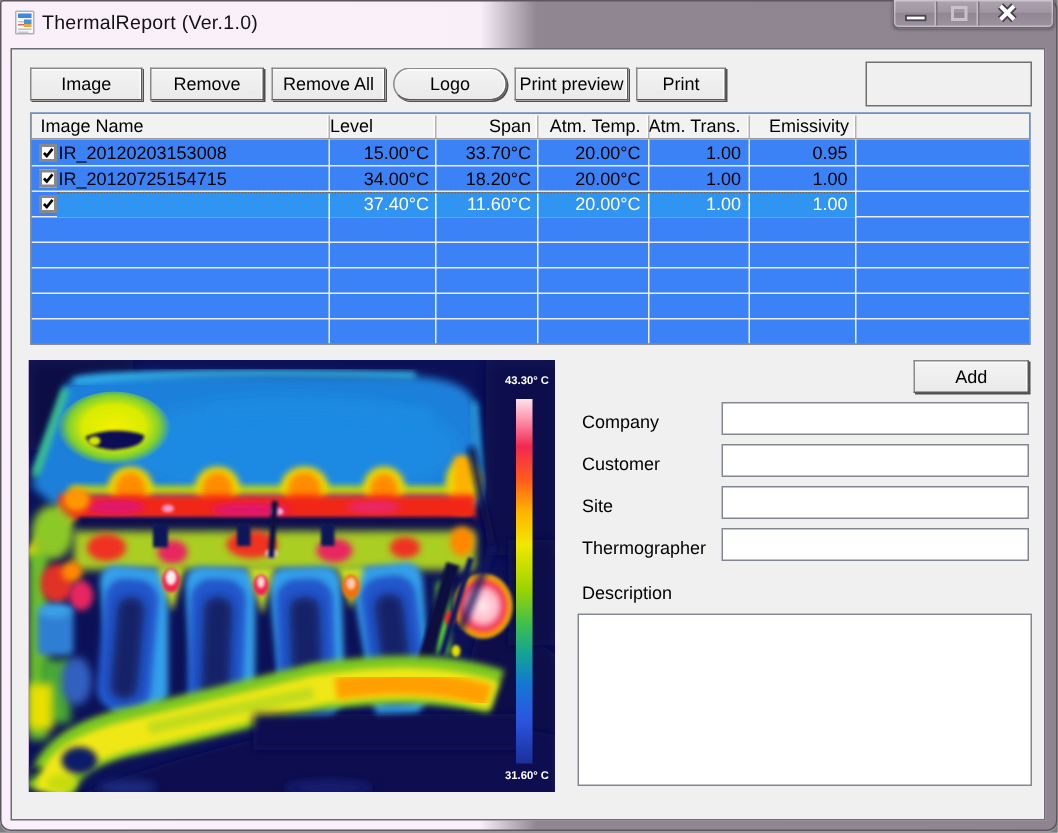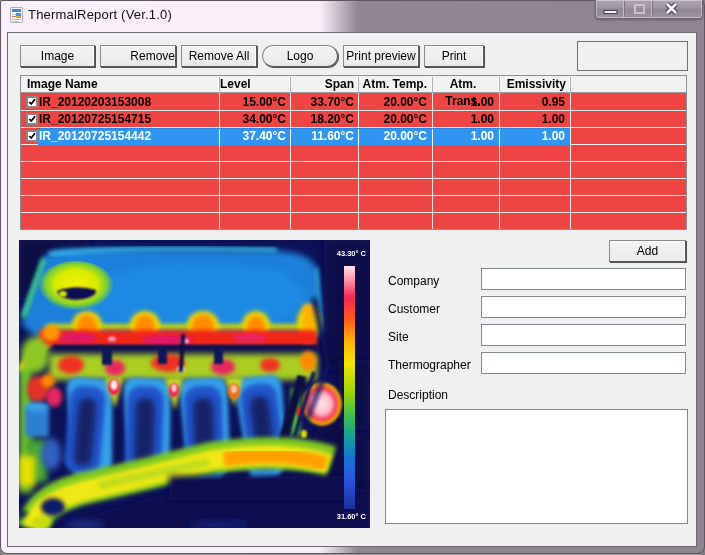--- a/index.html
+++ b/index.html
@@ -24,21 +24,21 @@
 
 #client{position:absolute;left:7px;top:32px;width:690px;height:515px;background:#f0f0f0;border:1px solid #6f6a75;}
 
 #abs{position:absolute;left:0;top:0;width:705px;height:555px;}
 .btn{position:absolute;height:22px;background:linear-gradient(#f4f3f3,#ebeaea);
  border:1px solid #8a8a8a;border-right-color:#5a5a5a;border-bottom-color:#5a5a5a;
  box-shadow:1px 1px 0 #505050, -1px 0 0 #fdfdfd inset, 0 1px 0 #fdfdfd inset;
  font-size:12px;color:#000;text-align:center;line-height:20px;}
 #logobox{position:absolute;left:577px;top:41px;width:111px;height:30px;border:1px solid #707070;}
 
-#tbl{position:absolute;left:20px;top:75px;width:667px;height:155px;border:1px solid #888e98;background:#ef4444;overflow:hidden;font-weight:bold;}
+#tbl{position:absolute;left:20px;top:75px;width:667px;height:155px;border:1px solid #888e98;background:#3b82f6;overflow:hidden;}
 #thead{position:absolute;left:0;top:0;width:665px;height:17px;background:#f2f2f2;border-bottom:1px solid #9c9c9c;}
 .hcell{position:absolute;top:0;height:16px;font-size:12px;color:#000;line-height:17px;}
 .hsep{position:absolute;top:1px;width:1px;height:15px;background:#b2b2b2;box-shadow:-1px 0 0 #fdfdfd;}
 .vline{position:absolute;top:17px;width:1px;height:136px;background:#ededed;}
 .row{position:absolute;left:0;width:665px;height:17px;border-bottom:1px solid #ebebeb;padding-left:16px;}
 .cb{position:absolute;left:5px;top:2px;width:12px;height:12px;background:#fff;border:2px solid #888;}
 .rtxt{position:absolute;top:1px;font-size:12px;color:#000;}
 .rnum{position:absolute;top:1px;font-size:12px;color:#000;text-align:right;}
 #selrow{position:absolute;left:17px;top:0;width:532px;height:17px;background:#3095f2;border-top:1px dotted #b35a00;}
 .gapw{position:absolute;top:0;width:1px;height:17px;background:#fff;}
@@ -68,21 +68,21 @@
       <div class="sep" style="left:56px"></div>
     <svg width="106" height="18" style="position:absolute;left:0;top:0">
       <rect x="8" y="10.5" width="13" height="3" fill="#fff" stroke="#4a4550" stroke-width="1.2"></rect>
       <rect x="39" y="5" width="9" height="8" fill="none" stroke="#c9c2cd" stroke-width="2"></rect>
       <path d="M 71,4 L 80,13 M 80,4 L 71,13" stroke="#443f4a" stroke-width="5" fill="none"></path>
       <path d="M 71,4 L 80,13 M 80,4 L 71,13" stroke="#fff" stroke-width="2.6" fill="none"></path>
     </svg>
   </div>
   <div id="client"></div>
   <div class="btn" style="left:20px;top:45px;width:75px;">Image</div>
-  <div class="btn" style="left:100px;top:45px;width:76px;text-align:right;">Remove</div>
+  <div class="btn" style="left:100px;top:45px;width:76px;">Remove</div>
   <div class="btn" style="left:181px;top:45px;width:76px;">Remove All</div>
   <div class="btn" style="left:262px;top:45px;width:76px;border-radius:11px;">Logo</div>
   <div class="btn" style="left:343px;top:45px;width:76px;">Print preview</div>
   <div class="btn" style="left:424px;top:45px;width:60px;">Print</div>
   <div id="logobox"></div>
   <div id="tbl">
     <div id="thead">
       <div class="hcell" style="left:6px">Image Name</div>
       <div class="hcell" style="left:199px;width:66px;">Level</div>
       <div class="hcell" style="left:270px;width:63px;text-align:right">Span</div>
@@ -135,21 +135,20 @@
             <path d="M1.3,4.0 L3.2,6.0 L7.0,1.3" stroke="#000" stroke-width="1.8" fill="none"></path>
           </svg>
         </div>
       <div id="selrow">
         <div class="gapw" style="left:181px"></div>
           <div class="gapw" style="left:252px"></div>
         <div class="gapw" style="left:320px"></div>
           <div class="gapw" style="left:394px"></div>
         <div class="gapw" style="left:461px"></div>
       </div>
-      <div class="rtxt seltxt" style="left:18px">IR_20120725154442</div>
       <div class="rnum seltxt" style="left:199px;width:66px">37.40°C</div>
       <div class="rnum seltxt" style="left:270px;width:63px">11.60°C</div>
       <div class="rnum seltxt" style="left:338px;width:68px">20.00°C</div>
       <div class="rnum seltxt" style="left:411px;width:62px">1.00</div>
       <div class="rnum seltxt" style="left:479px;width:65px">1.00</div>
     </div>
     <div class="row" style="top:69px"></div>
       <div class="row" style="top:86px"></div>
     <div class="row" style="top:103px"></div>
       <div class="row" style="top:120px"></div>

